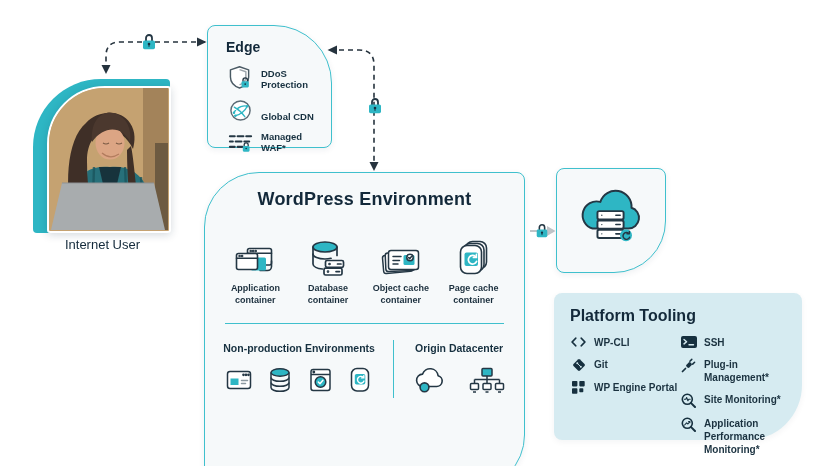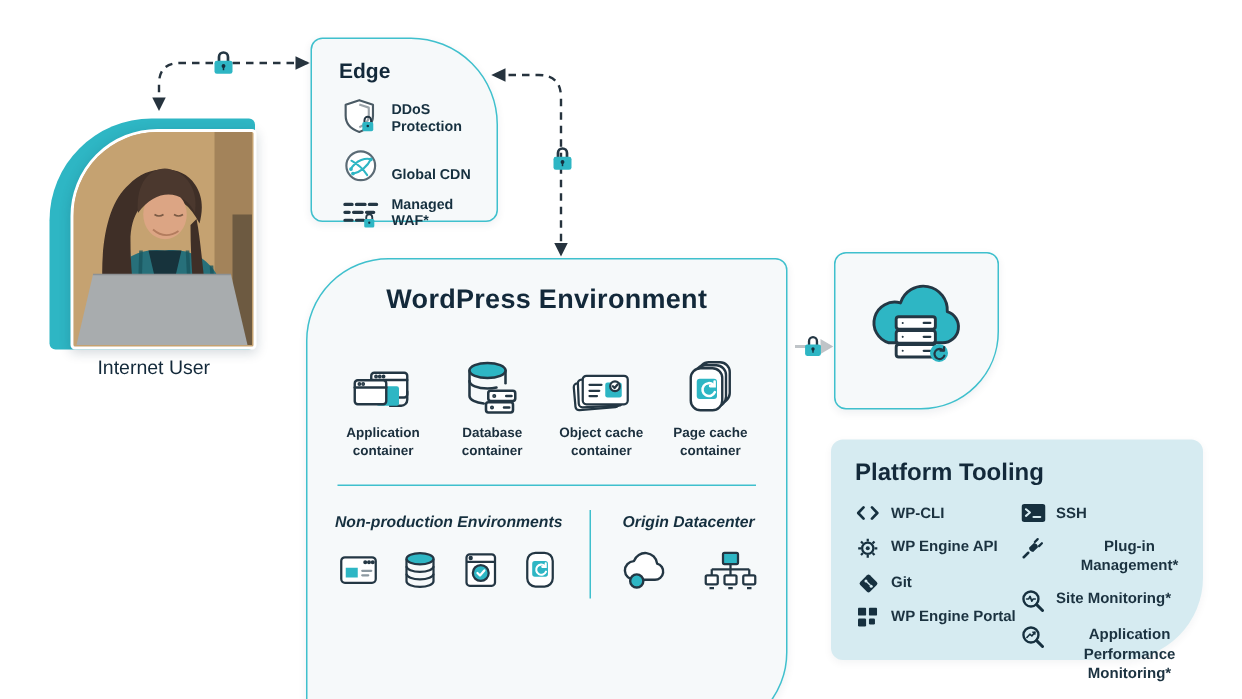--- a/index.html
+++ b/index.html
@@ -27,29 +27,29 @@
   .edge-item .ic{width:28px;display:flex;justify-content:center;flex:none;}
   .edge-item .lb{font-size:9.5px;font-weight:700;margin-left:7px;color:#16303f;}
 
   
   .containers{display:flex;margin:16px 14px 0 14px;align-items:flex-end;}
   .cont{flex:1;display:flex;flex-direction:column;align-items:center;}
   .cont .ic{height:50px;display:flex;align-items:flex-end;justify-content:center;}
   .cont .lb{margin-top:7px;font-size:9px;font-weight:700;text-align:center;line-height:1.3;color:#1b2f3d;}
   .teal-divider{border:none;border-top:1.5px solid #3fc0cd;margin:17px 20px 0 20px;}
   .wp-bottom{display:flex;margin-top:2px;}
-  .wp-section{padding-top:16px;display:flex;flex-direction:column;align-items:center;font-style:italic;}
+  .wp-section{padding-top:16px;display:flex;flex-direction:column;align-items:center;}
   .wp-section.nonprod{flex:1.45;}
   .wp-section.origin{flex:1;border-left:1.5px solid #3fc0cd;margin:14px 0 10px 0;padding-top:2px;}
   .wp-section .sec-title{font-size:10.5px;font-weight:700;color:#16303f;}
   .icons-row{display:flex;align-items:center;gap:15px;margin-top:13px;}
   .icons-row.wide{gap:22px;}
 
   
-  .tool-cols{display:flex;text-align:center;}
+  .tool-cols{display:flex;}
   .tool-col{display:flex;flex-direction:column;}
   .tool-col.left{width:110px;flex:none;}
   .tool-col.right{width:122px;flex:none;}
   .tool-item{display:flex;align-items:flex-start;margin-bottom:9px;}
   .tool-item .ic{width:17px;flex:none;display:flex;justify-content:center;margin-top:0;}
   .tool-item .lb{font-size:10px;font-weight:600;color:#1b3240;margin-left:7px;line-height:1.3;}
 
   
   .user-teal{left:33px;top:79px;width:137px;height:154px;background:#2eb6c4;border-radius:68px 4px 4px 4px;}
   .user-photo{left:47px;top:86px;width:124px;height:147px;border:2.5px solid #fff;border-radius:58px 3px 3px 3px;overflow:hidden;box-shadow:0 2px 8px rgba(16,42,67,.18);box-sizing:border-box;background:#c5a271;}
@@ -366,32 +366,20 @@
         <div class="tool-item">
           <span class="ic">
               <svg width="15" height="12" viewBox="0 0 16 12">
                 <path d="M5 2 L1.2 6 L5 10 M11 2 L14.8 6 L11 10" stroke="#16303f" stroke-width="1.9" fill="none" stroke-linecap="round" stroke-linejoin="round"></path>
               </svg>
             </span>
           <span class="lb">WP-CLI</span>
         </div>
         <div class="tool-item">
           <span class="ic">
-              <svg width="15" height="15" viewBox="0 0 16 16">
-                <g stroke="#16303f" stroke-width="1.6" fill="none">
-                  <circle cx="8" cy="8" r="4"></circle>
-                  <path d="M8 1.2 v2 M8 12.8 v2 M1.2 8 h2 M12.8 8 h2 M3.2 3.2 l1.4 1.4 M11.4 11.4 l1.4 1.4 M12.8 3.2 l-1.4 1.4 M4.6 11.4 l-1.4 1.4"></path>
-                </g>
-                <circle cx="8" cy="8" r="1.4" fill="#16303f"></circle>
-              </svg>
-            </span>
-          <span class="lb">WP Engine API</span>
-        </div>
-        <div class="tool-item">
-          <span class="ic">
               <svg width="14" height="14" viewBox="0 0 14 14">
                 <rect x="2.4" y="2.4" width="9.2" height="9.2" rx="1.4" transform="rotate(45 7 7)" fill="#16303f"></rect>
                 <circle cx="5.3" cy="5.3" r="1" fill="#d6ebf1"></circle>
                 <circle cx="8.8" cy="8.8" r="1" fill="#d6ebf1"></circle>
                 <path d="M5.8 5.8 L8.2 8.2" stroke="#d6ebf1" stroke-width="0.9"></path>
               </svg>
             </span>
           <span class="lb">Git</span>
         </div>
         <div class="tool-item">

